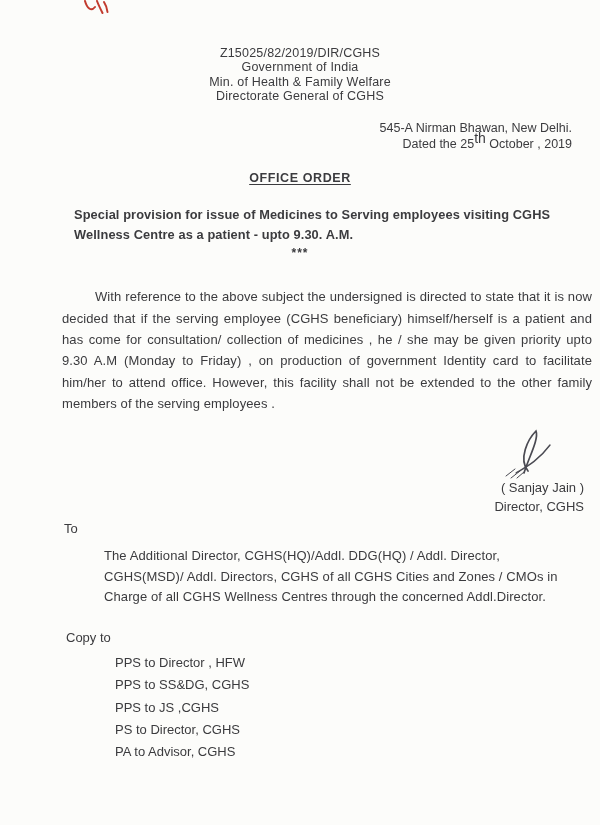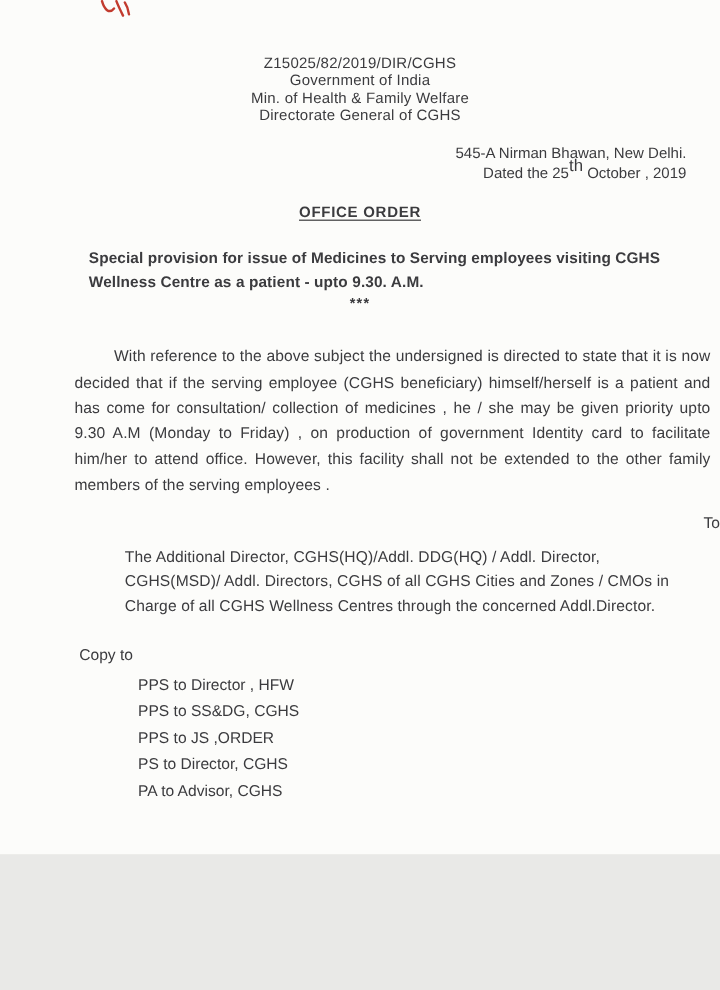--- a/index.html
+++ b/index.html
@@ -1,18 +1,18 @@
 <!DOCTYPE html>
 <html><head>
 <meta charset="utf-8">
 <style>
   html, body { margin: 0; padding: 0; background: #e9e9e7; }
   .page {
     width: 600px;
-    height: 712px;
+    height: 825px;
     margin: 0 auto;
     background: #fcfcfa;
     position: relative;
     font-family: "Liberation Sans", sans-serif;
     color: #3b3b3e;
     overflow: hidden;
     box-sizing: border-box;
     padding-top: 46px;
   }
   .red-mark { position: absolute; top: 0; left: 82px; }
@@ -39,21 +39,21 @@
     font-size: 13px; line-height: 1.64;
     text-align: justify;
     text-indent: 33px;
     letter-spacing: .1px;
   }
   .signature-block { margin-top: 10px; }
   .sig-scribble-row { text-align: right; padding-right: 44px; height: 52px; }
   .sig-name { text-align: right; padding-right: 16px; font-size: 13px; line-height: 1.4; }
   .sig-title { text-align: right; padding-right: 16px; font-size: 13px; line-height: 1.4; }
   .to-block { margin-top: 4px; font-size: 13px; }
-  .to-label { padding-left: 64px; line-height: 1.4; text-align: right; }
+  .to-label { padding-left: 64px; line-height: 1.4; }
   .to-text { padding: 8px 18px 0 104px; line-height: 1.6; text-align: left; letter-spacing: .1px; }
   .copy-block { margin-top: 22px; font-size: 13px; }
   .copy-label { padding-left: 66px; }
   .copy-list { list-style: none; margin: 8px 0 0 0; padding: 0 0 0 115px; line-height: 1.55; }
   .copy-list li { margin: 0 0 2px 0; }
 </style>
 </head>
 <body>
 
 <div class="page">
@@ -80,30 +80,41 @@
     <span>OFFICE ORDER</span>
   </div>
 
   <div class="subject-row">
     <span class="subject-text">Special provision for issue of Medicines to Serving employees visiting CGHS Wellness Centre as a patient  - upto 9.30. A.M.</span>
   </div>
   <div class="stars">***</div>
 
   <p class="body-paragraph">With reference to the above subject the undersigned is directed to state that  it  is  now decided that if the serving employee (CGHS beneficiary) himself/herself is a patient and has come for consultation/ collection of medicines  , he / she may be given priority upto 9.30 A.M (Monday to Friday) , on production of government Identity card to facilitate him/her to attend office.  However, this facility  shall  not be extended to the other  family members of the serving employees .</p>
 
+  <div class="signature-block">
+    <div class="sig-scribble-row">
+      <svg width="58" height="52" viewBox="0 0 58 52" aria-hidden="true">
+        <path d="M30 44 C 20 32, 30 12, 38 4 C 41 12, 31 30, 26 46" stroke="#4a4a52" stroke-width="1.7" fill="none" stroke-linecap="round"></path>
+        <path d="M18 46 C 28 40, 40 34, 52 18" stroke="#4a4a52" stroke-width="1.4" fill="none" stroke-linecap="round"></path>
+        <path d="M8 49 l 9 -7 M13 51 l 9 -7 M19 51 l 7 -6" stroke="#4a4a52" stroke-width="1" fill="none" stroke-linecap="round"></path>
+      </svg>
+    </div>
+    <div class="sig-name">( Sanjay Jain )</div>
+    <div class="sig-title">Director, CGHS</div>
+  </div>
 
   <div class="to-block">
     <div class="to-label">To</div>
     <div class="to-text">The Additional Director, CGHS(HQ)/Addl. DDG(HQ) /  Addl. Director, CGHS(MSD)/ Addl. Directors, CGHS of all CGHS Cities and Zones / CMOs in Charge of all CGHS Wellness Centres through the concerned Addl.Director.</div>
   </div>
 
   <div class="copy-block">
     <div class="copy-label">Copy to</div>
     <ul class="copy-list">
       <li>PPS to Director , HFW</li>
       <li>PPS to SS&amp;DG, CGHS</li>
-      <li>PPS to JS ,ORDER</li>
+      <li>PPS to JS ,CGHS</li>
       <li>PS to Director, CGHS</li>
       <li>PA to Advisor, CGHS</li>
     </ul>
   </div>
 
 </div>
 
 </body></html>

